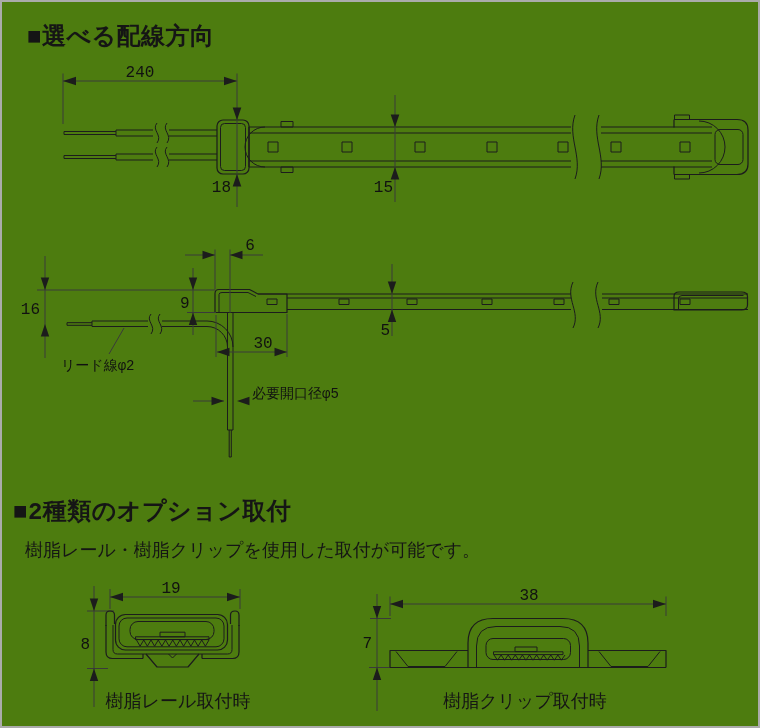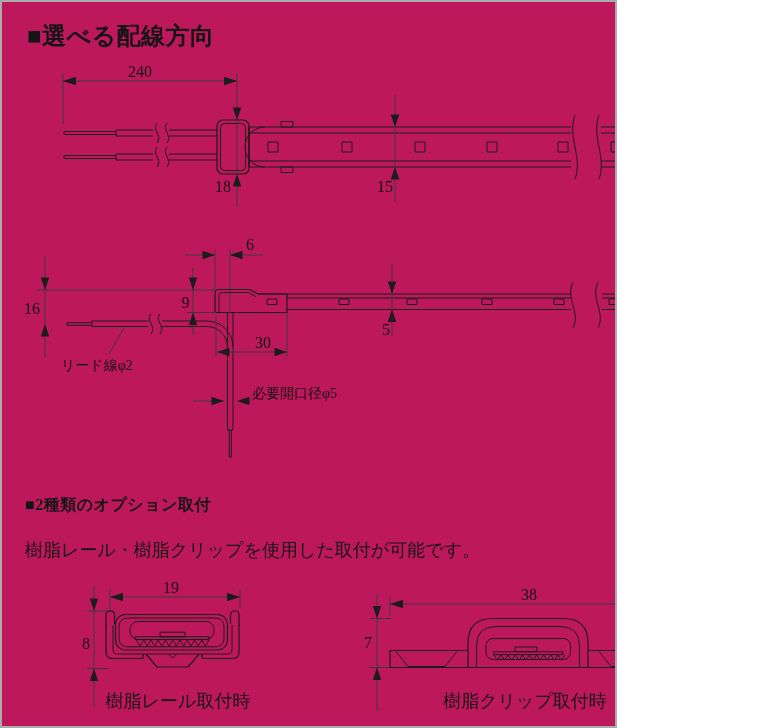--- a/index.html
+++ b/index.html
@@ -1,23 +1,23 @@
 <!DOCTYPE html>
 <html><head>
 <meta charset="utf-8">
 <style>
   html,body { margin:0; padding:0; background:#fff; }
   .page {
-    position:relative; width:617px; height:728px; box-sizing:border-box;
-    background:#be185d; border:2px solid #ababab; overflow:hidden;
-    font-family:Liberation Serif, serif; color:#111;
+    position:relative; width:760px; height:728px; box-sizing:border-box;
+    background:#4d7c0f; border:2px solid #ababab; overflow:hidden;
+    font-family:Liberation Mono, monospace; color:#111;
   }
   .heading { position:absolute; font-weight:bold; color:#151515; letter-spacing:0.5px; white-space:nowrap; }
   .h1 { left:25px; top:18px;  font-size:24px; }
-  .h2 { left:23px; top:493px; font-size:16px; }
+  .h2 { left:11px; top:493px; font-size:24px; }
   .note { position:absolute; left:23px; top:536px; font-size:18px; color:#151515; white-space:nowrap;text-align:right; }
   .caption { position:absolute; font-size:18px; color:#151515; text-align:center; white-space:nowrap; }
   .cap-rail { left:100px; top:687px; width:152px; }
   .cap-clip { left:440px; top:687px; width:166px; }
   svg.drawing { position:absolute; left:0; top:0; }
   .ol   { fill:none; stroke:#1c1c1c; stroke-width:1.2; stroke-linejoin:round; stroke-linecap:butt; }
   .ol2  { fill:none; stroke:#1c1c1c; stroke-width:1;   stroke-linejoin:round; }
   .diml { fill:none; stroke:#3a3a3a; stroke-width:1; }
   .arw  { fill:#1c1c1c; stroke:none; }
   text.dim  { font-size:16px; fill:#111; }

